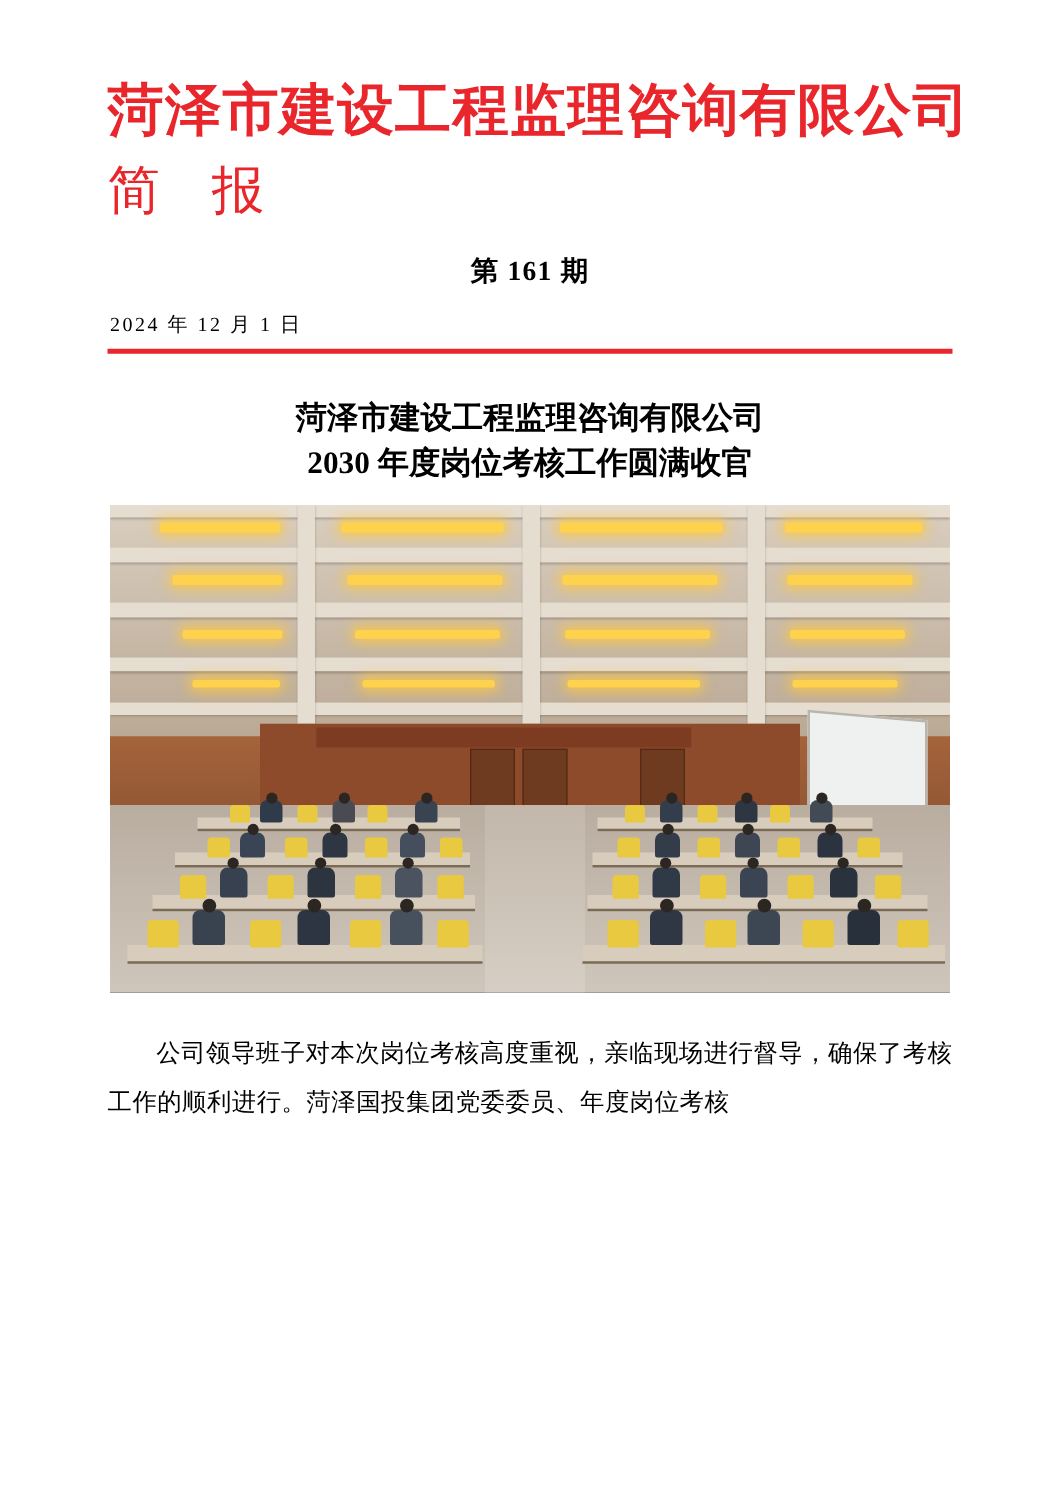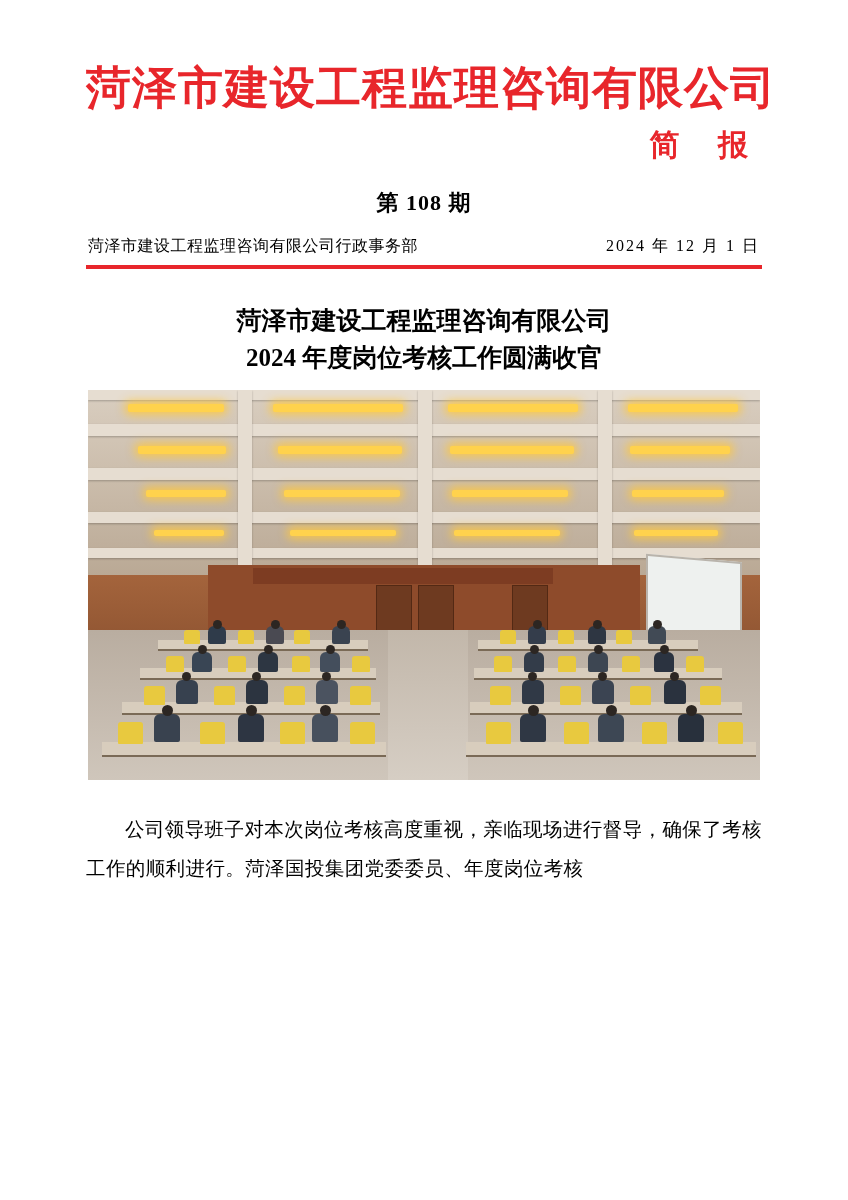--- a/index.html
+++ b/index.html
@@ -27,25 +27,25 @@
     color: #e8262b;
     font-family: "DejaVu Serif", "Liberation Serif", serif;
     font-weight: bold;
     font-size: 45px;
     letter-spacing: 1px;
     line-height: 1.15;
     white-space: nowrap;
   }
   .masthead-sub {
     margin-top: 14px;
-    text-align: right;
+    text-align: left;
     color: #e8262b;
     font-family: "DejaVu Serif", "Liberation Serif", serif;
-    font-weight: bold;
-    font-size: 30px;
+    font-weight: normal;
+    font-size: 42px;
     letter-spacing: 14px;
     line-height: 1.15;
   }
   .issue-no {
     margin-top: 26px;
     text-align: center;
     font-size: 22px;
     font-weight: bold;
     letter-spacing: 1px;
   }
@@ -204,34 +204,33 @@
 </style>
 </head>
 <body>
 
 <div class="page">
 
   <div class="masthead-title">菏泽市建设工程监理咨询有限公司</div>
 
   <div class="masthead-sub">简  报</div>
 
-  <div class="issue-no">第 108 期</div>
+  <div class="issue-no">第 161 期</div>
 
   <div class="imprint-row">
-    <span class="imprint-dept">菏泽市建设工程监理咨询有限公司行政事务部</span>
     <span class="imprint-date">2024 年 12 月 1 日</span>
   </div>
 
   <div class="rule-wrap">
     <div class="rule-thick"></div>
   </div>
 
   <div class="doc-title">
     <span class="l1">菏泽市建设工程监理咨询有限公司</span>
-    <span class="l2">2024 年度岗位考核工作圆满收官</span>
+    <span class="l2">2030 年度岗位考核工作圆满收官</span>
   </div>
 
 
   <div class="photo">
     <div class="ph-ceiling"></div>
 
     <div class="beam" style="left:0;top:0;width:672px;height:10px;"></div>
     <div class="beam" style="left:0;top:34px;width:672px;height:12px;"></div>
     <div class="beam" style="left:0;top:78px;width:672px;height:12px;"></div>
     <div class="beam" style="left:0;top:122px;width:672px;height:11px;"></div>

